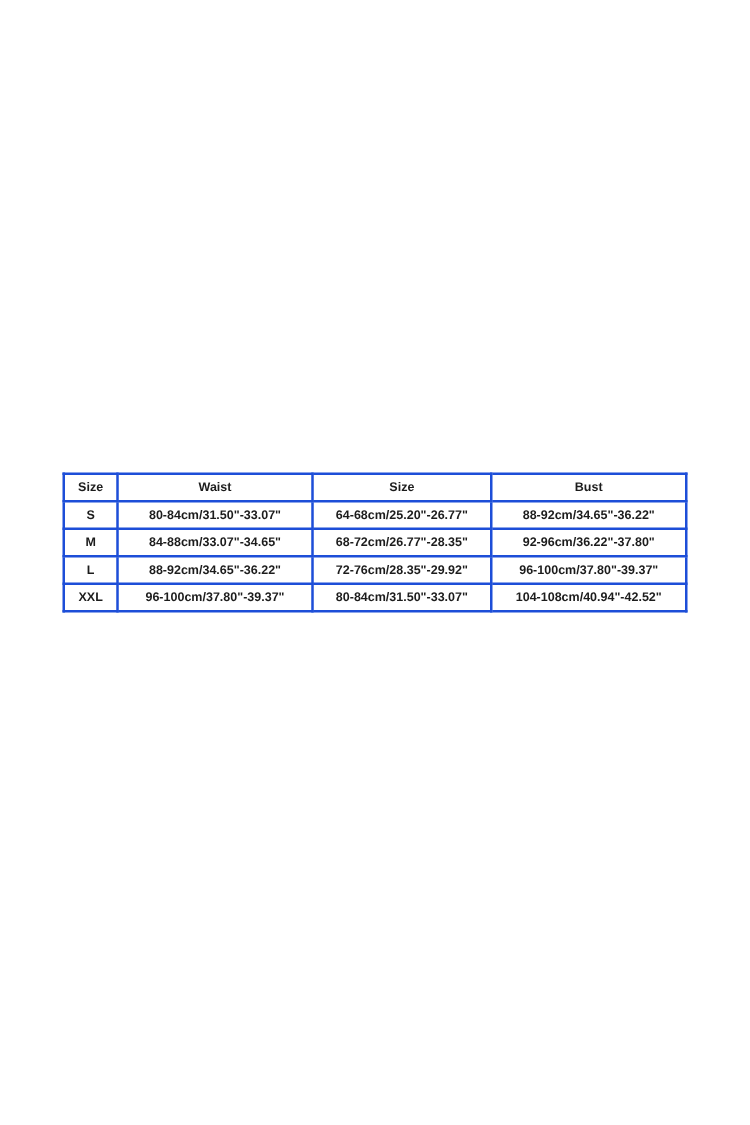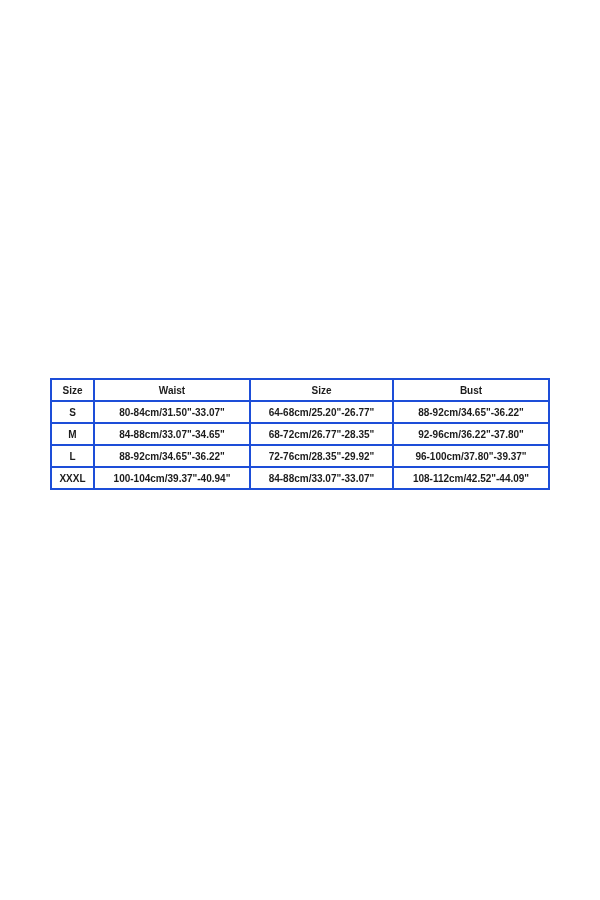--- a/index.html
+++ b/index.html
@@ -75,20 +75,20 @@
         <td>68-72cm/26.77"-28.35"</td>
         <td>92-96cm/36.22"-37.80"</td>
       </tr>
       <tr>
         <td>L</td>
         <td>88-92cm/34.65"-36.22"</td>
         <td>72-76cm/28.35"-29.92"</td>
         <td>96-100cm/37.80"-39.37"</td>
       </tr>
       <tr>
-        <td>XXXL</td>
-        <td>100-104cm/39.37"-40.94"</td>
-        <td>84-88cm/33.07"-33.07"</td>
-        <td>108-112cm/42.52"-44.09"</td>
+        <td>XXL</td>
+        <td>96-100cm/37.80"-39.37"</td>
+        <td>80-84cm/31.50"-33.07"</td>
+        <td>104-108cm/40.94"-42.52"</td>
       </tr>
     </tbody>
   </table>
 </div>
 
 </body></html>

